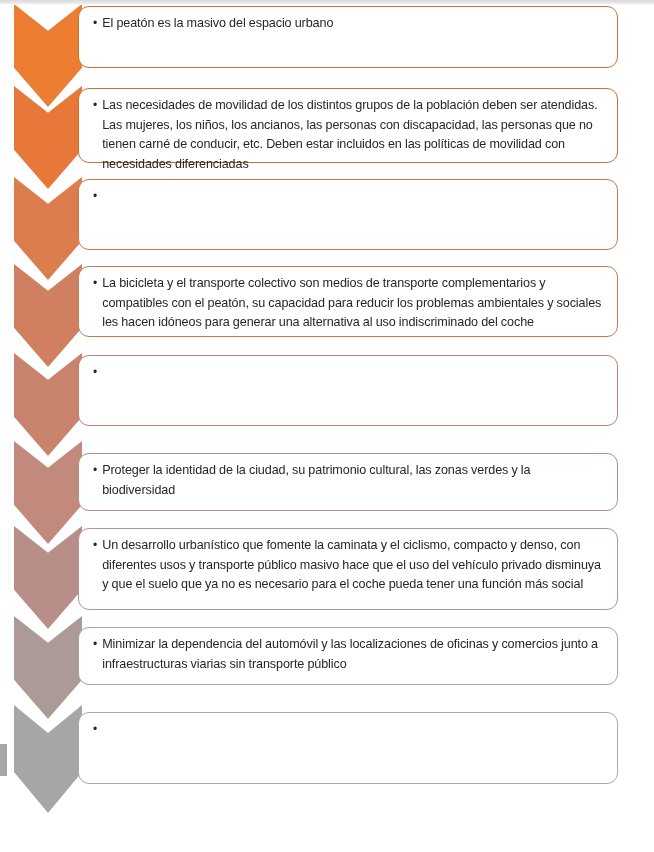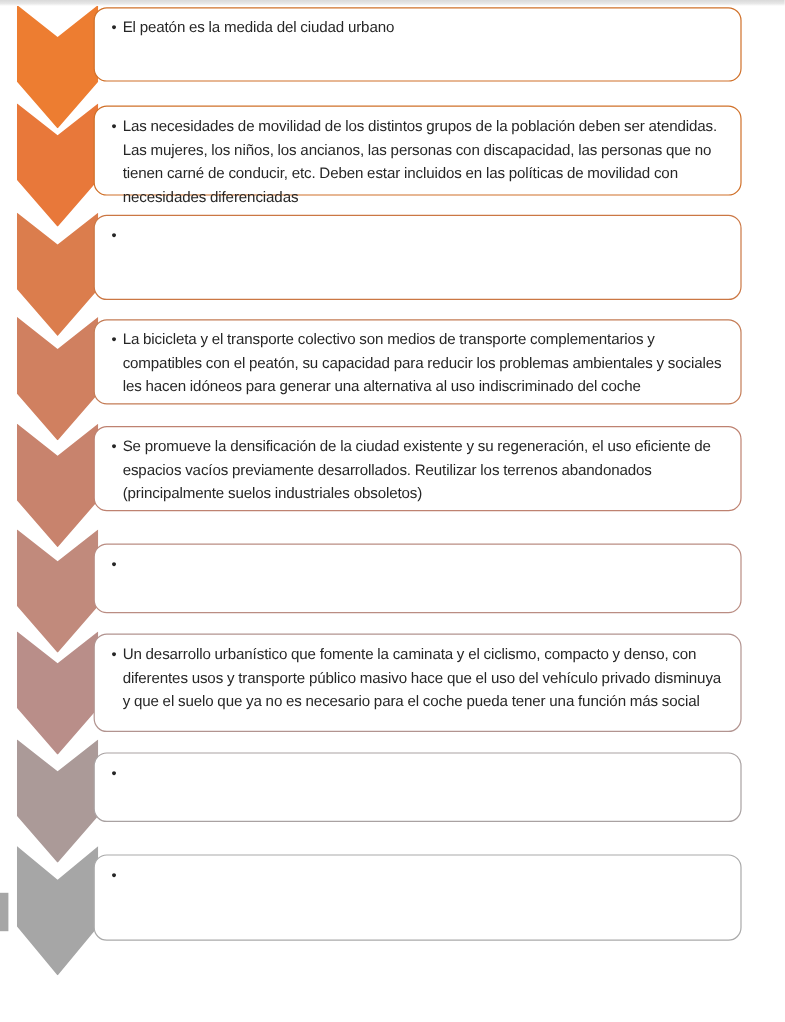--- a/index.html
+++ b/index.html
@@ -97,21 +97,21 @@
 
 <div class="diagram">
 
   <div class="page-top-edge"></div>
   <div class="page-left-artifact"></div>
 
   <div class="row" style="top:4px;">
     <div class="chevron" style="height: 103px; background: rgb(237, 125, 49);"></div>
     <div class="textbox" style="top: 2px; height: 62px; border-color: rgb(208, 113, 42);">
       <span class="bullet">•</span>
-      <span class="bodytext"><span>El peatón es la medida del ciudad urbano</span><span class="emph"></span></span>
+      <span class="bodytext"><span>El peatón es la masivo del espacio urbano</span><span class="emph"></span></span>
     </div>
   </div>
 
   <div class="row" style="top:86px;">
     <div class="chevron" style="height: 103px; background: rgb(232, 120, 58);"></div>
     <div class="textbox" style="top: 2px; height: 75px; border-color: rgb(208, 113, 42);">
       <span class="bullet">•</span>
       <span class="bodytext"><span>Las necesidades de movilidad de los distintos grupos de la población deben ser atendidas. Las mujeres, los niños, los ancianos, las personas con discapacidad, las personas que no tienen carné de conducir, etc. Deben estar incluidos en las políticas de movilidad con necesidades diferenciadas</span><span class="emph"></span></span>
     </div>
   </div>
@@ -128,43 +128,44 @@
     <div class="textbox" style="top: 2px; height: 71px; border-color: rgb(196, 124, 86);">
       <span class="bullet">•</span>
       <span class="bodytext"><span>La bicicleta y el transporte colectivo son medios de transporte complementarios y compatibles con el peatón, su capacidad para reducir los problemas ambientales y sociales les hacen idóneos para generar una alternativa al uso indiscriminado del coche</span><span class="emph"></span></span>
     </div>
   </div>
 
   <div class="row" style="top:353px;">
     <div class="chevron" style="height: 103px; background: rgb(200, 131, 109);"></div>
     <div class="textbox" style="top: 2px; height: 71px; border-color: rgb(190, 130, 113);">
       <span class="bullet">•</span>
-      <span class="bodytext"><span>Se promueve la densificación de la ciudad existente y su regeneración, el uso eficiente de espacios vacíos previamente desarrollados. Reutilizar los terrenos abandonados (principalmente suelos industriales obsoletos)</span><span class="emph"></span></span>
     </div>
   </div>
 
   <div class="row" style="top:441px;">
     <div class="chevron" style="height: 103px; background: rgb(193, 138, 124);"></div>
     <div class="textbox" style="top: 12px; height: 58px; border-color: rgb(186, 141, 131);">
       <span class="bullet">•</span>
+      <span class="bodytext"><span>Proteger la identidad de la ciudad, su patrimonio cultural, las zonas verdes y la biodiversidad</span><span class="emph"></span></span>
     </div>
   </div>
 
   <div class="row" style="top:526px;">
     <div class="chevron" style="height: 103px; background: rgb(185, 142, 137);"></div>
     <div class="textbox" style="top: 2px; height: 82px; border-color: rgb(178, 148, 144);">
       <span class="bullet">•</span>
       <span class="bodytext"><span>Un desarrollo urbanístico que fomente la caminata y el ciclismo, compacto y denso, con diferentes usos y transporte público masivo hace que el uso del vehículo privado disminuya y que el suelo que ya no es necesario para el coche pueda tener una función más social</span><span class="emph"></span></span>
     </div>
   </div>
 
   <div class="row" style="top:616px;">
     <div class="chevron" style="height: 103px; background: rgb(171, 154, 152);"></div>
     <div class="textbox" style="top: 11px; height: 58px; border-color: rgb(169, 162, 162);">
       <span class="bullet">•</span>
+      <span class="bodytext"><span>Minimizar la dependencia del automóvil y las localizaciones de oficinas y comercios junto a infraestructuras viarias sin transporte público</span><span class="emph"></span></span>
     </div>
   </div>
 
   <div class="row" style="top:705px;">
     <div class="chevron" style="height: 108px; background: rgb(166, 166, 166);"></div>
     <div class="textbox" style="top: 7px; height: 72px; border-color: rgb(170, 170, 170);">
       <span class="bullet">•</span>
     </div>
   </div>
 

